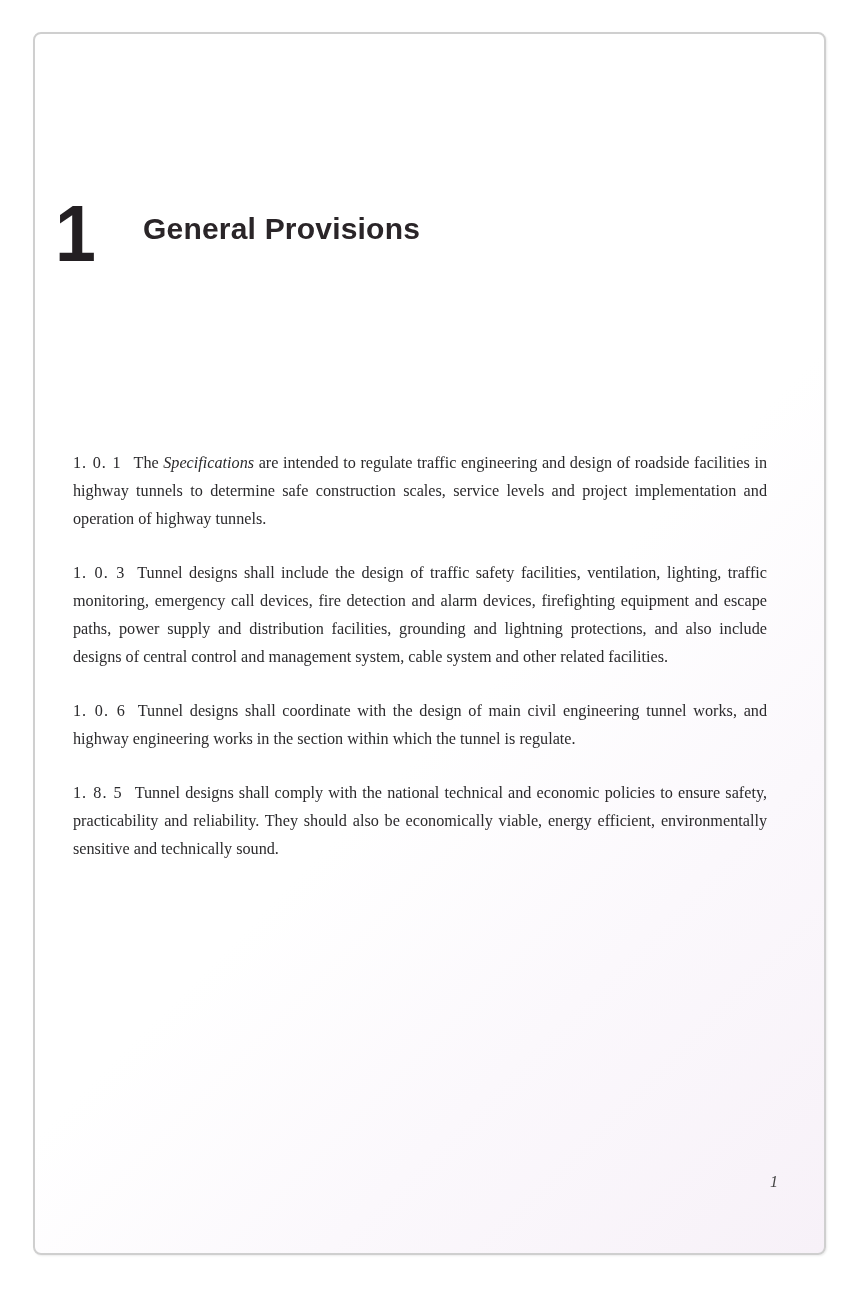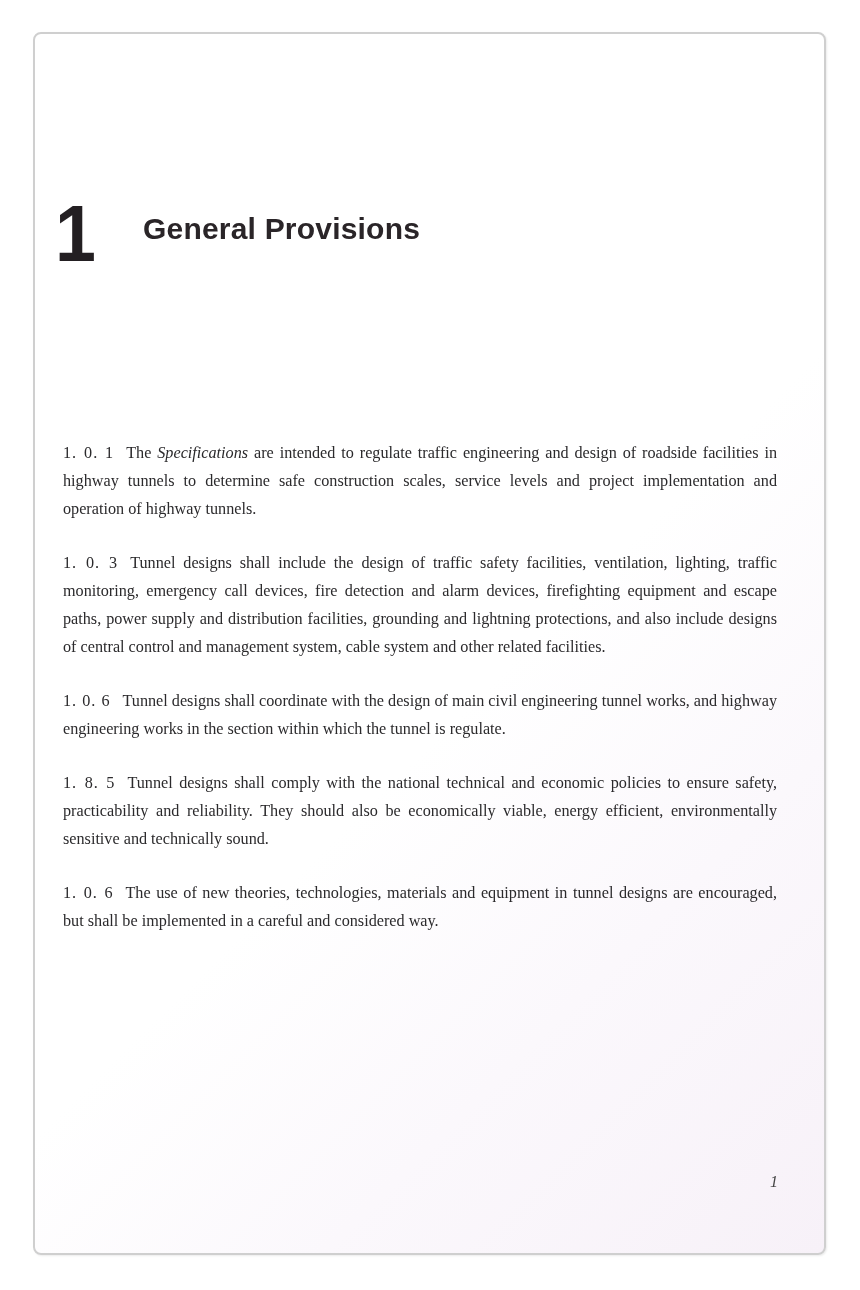--- a/index.html
+++ b/index.html
@@ -57,21 +57,21 @@
       left: 20px;
       top: 397px;
       width: 730px;
     }
     .clause {
       font-family: "Liberation Serif", serif;
       font-size: 16.2px;
       line-height: 28px;
       color: #2b2a2c;
       text-align: justify;
-      margin: 8px;
+      margin: 18px;
     }
     .clause + .clause {
       margin-top: 26px;
     }
     .clause-number {
       margin-right: 12px;
       letter-spacing: 1px;
     }
     .italic {
       font-style: italic;
@@ -99,18 +99,17 @@
   <div class="clauses">
     <p class="clause"><span class="clause-number">1. 0. 1</span><span>The </span><span class="italic">Specifications</span><span> are intended to regulate traffic engineering and design of roadside facilities in highway tunnels to determine safe construction scales, service levels and project implementation and operation of highway tunnels.</span></p>
 
 
     <p class="clause"><span class="clause-number">1. 0. 3</span><span>Tunnel designs shall include the design of traffic safety facilities, ventilation, lighting, traffic monitoring, emergency call devices, fire detection and alarm devices, firefighting equipment and escape paths, power supply and distribution facilities, grounding and lightning protections, and also include designs of central control and management system, cable system and other related facilities.</span></p>
 
     <p class="clause"><span class="clause-number">1. 0. 6</span><span>Tunnel designs shall coordinate with the design of main civil engineering tunnel works, and highway engineering works in the section within which the tunnel is regulate.</span></p>
 
     <p class="clause"><span class="clause-number">1. 8. 5</span><span>Tunnel designs shall comply with the national technical and economic policies to ensure safety, practicability and reliability. They should also be economically viable, energy efficient, environmentally sensitive and technically sound.</span></p>
 
-    <p class="clause"><span class="clause-number">1. 0. 6</span><span>The use of new theories, technologies, materials and equipment in tunnel designs are encouraged, but shall be implemented in a careful and considered way.</span></p>
 
   </div>
 
   <div class="page-number">1</div>
 </div>
 
 </body></html>

